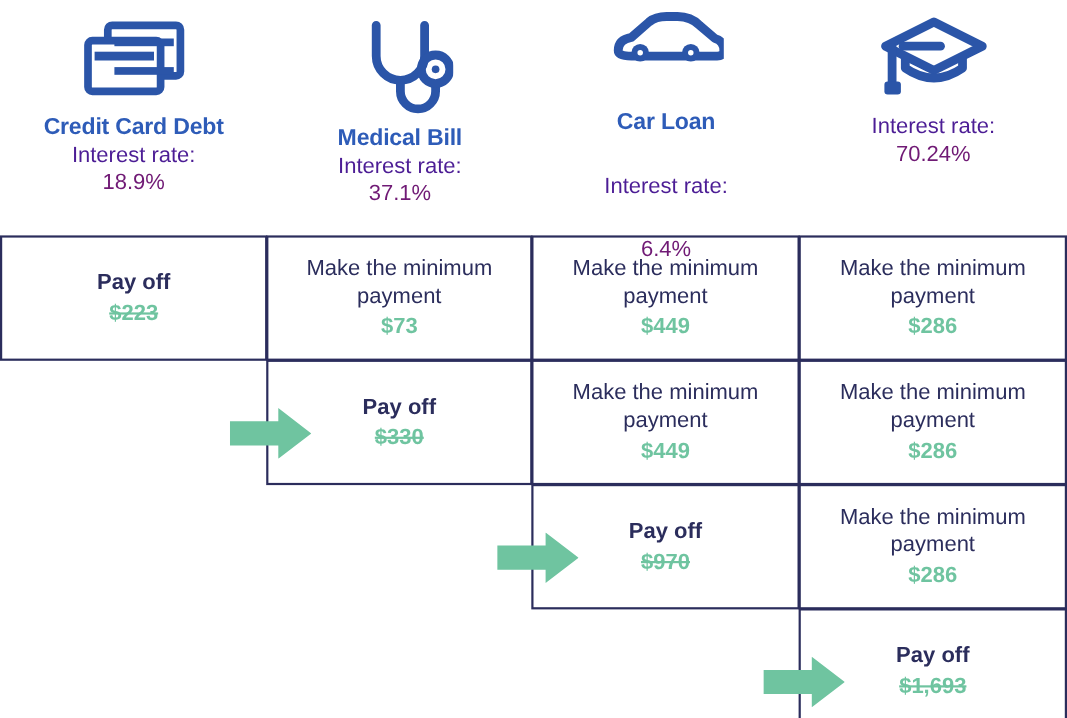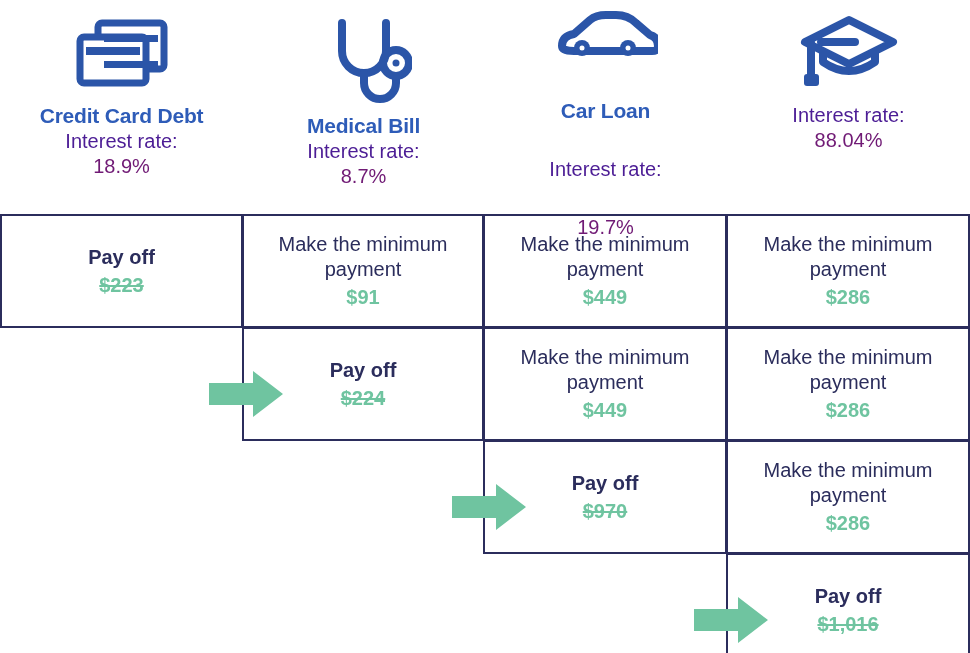--- a/index.html
+++ b/index.html
@@ -145,75 +145,75 @@
     <div class="icon-wrap">
       <svg width="96" height="94" viewBox="0 0 96 94">
         <path d="M26 6 v28 a22 22 0 0 0 44 0 V6" fill="none" stroke="#2b55a8" stroke-width="8" stroke-linecap="round"></path>
         <path d="M48 56 v10 a16 16 0 0 0 32 0 v-6" fill="none" stroke="#2b55a8" stroke-width="8" stroke-linecap="round"></path>
         <circle cx="80" cy="46" r="13" fill="none" stroke="#2b55a8" stroke-width="8"></circle>
         <circle cx="80" cy="46" r="3.5" fill="#2b55a8"></circle>
       </svg>
     </div>
     <div class="debt-title">Medical Bill</div>
     <div class="rate-label">Interest rate:</div>
-    <div class="rate-value">8.7%</div>
+    <div class="rate-value">37.1%</div>
   </div>
 
   <div class="header-cell hc-2">
     <div class="icon-wrap">
       <svg width="104" height="58" viewBox="0 0 104 58">
         <path d="M8 40 q0 -10 12 -12 l16 -14 q6 -5 16 -5 h10 q12 0 20 8 l14 12 q8 2 8 11 q0 5 -6 5 h-78 q-12 0 -12 -5 z" fill="none" stroke="#2b55a8" stroke-width="8" stroke-linejoin="round"></path>
         <circle cx="28" cy="42" r="8" fill="#2b55a8"></circle>
         <circle cx="28" cy="42" r="2.5" fill="#ffffff"></circle>
         <circle cx="74" cy="42" r="8" fill="#2b55a8"></circle>
         <circle cx="74" cy="42" r="2.5" fill="#ffffff"></circle>
       </svg>
     </div>
     <div class="debt-title">Car Loan</div>
     <div class="rate-label">Interest rate:</div>
-    <div class="rate-value">19.7%</div>
+    <div class="rate-value">6.4%</div>
   </div>
 
   <div class="header-cell hc-3">
     <div class="icon-wrap">
       <svg width="100" height="84" viewBox="0 0 100 84">
         <path d="M50 8 L94 30 L50 52 L6 30 Z" fill="none" stroke="#2b55a8" stroke-width="8" stroke-linejoin="round"></path>
         <path d="M24 38 v12 q26 18 52 0 v-12" fill="none" stroke="#2b55a8" stroke-width="8" stroke-linejoin="round"></path>
         <path d="M12 31 v32" fill="none" stroke="#2b55a8" stroke-width="8" stroke-linecap="round"></path>
         <rect x="5" y="62" width="15" height="12" rx="3" fill="#2b55a8"></rect>
         <path d="M22 30 h34" fill="none" stroke="#2b55a8" stroke-width="8" stroke-linecap="round"></path>
       </svg>
     </div>
     <div class="rate-label">Interest rate:</div>
-    <div class="rate-value">88.04%</div>
+    <div class="rate-value">70.24%</div>
   </div>
 </div>
 
 <div id="plan-grid">
 
   <div class="cell payoff" style="left:0px;  top:0px;   width:243px; height:114px;">
     <div class="action">Pay off</div>
     <div class="amount">$223</div>
   </div>
   <div class="cell" style="left:242px;top:0px;   width:242px; height:114px;">
     <div class="action">Make the minimum payment</div>
-    <div class="amount">$91</div>
+    <div class="amount">$73</div>
   </div>
   <div class="cell" style="left:483px;top:0px;   width:244px; height:114px;">
     <div class="action">Make the minimum payment</div>
     <div class="amount">$449</div>
   </div>
   <div class="cell" style="left:726px;top:0px;   width:244px; height:114px;">
     <div class="action">Make the minimum payment</div>
     <div class="amount">$286</div>
   </div>
 
   <div class="cell payoff" style="left:242px;top:113px; width:242px; height:114px;">
     <div class="action">Pay off</div>
-    <div class="amount">$224</div>
+    <div class="amount">$330</div>
   </div>
   <div class="cell" style="left:483px;top:113px; width:244px; height:114px;">
     <div class="action">Make the minimum payment</div>
     <div class="amount">$449</div>
   </div>
   <div class="cell" style="left:726px;top:113px; width:244px; height:114px;">
     <div class="action">Make the minimum payment</div>
     <div class="amount">$286</div>
   </div>
 
@@ -221,21 +221,21 @@
     <div class="action">Pay off</div>
     <div class="amount">$970</div>
   </div>
   <div class="cell" style="left:726px;top:226px; width:244px; height:114px;">
     <div class="action">Make the minimum payment</div>
     <div class="amount">$286</div>
   </div>
 
   <div class="cell payoff" style="left:726px;top:339px; width:244px; height:114px;">
     <div class="action">Pay off</div>
-    <div class="amount">$1,016</div>
+    <div class="amount">$1,693</div>
   </div>
 
   <div class="arrow" style="left:209px; top:157px;">
     <svg width="74" height="46" viewBox="0 0 74 46">
       <path d="M0 12 H44 V0 L74 23 L44 46 V34 H0 Z" fill="#6fc4a0"></path>
     </svg>
   </div>
   <div class="arrow" style="left:452px; top:270px;">
     <svg width="74" height="46" viewBox="0 0 74 46">
       <path d="M0 12 H44 V0 L74 23 L44 46 V34 H0 Z" fill="#6fc4a0"></path>

